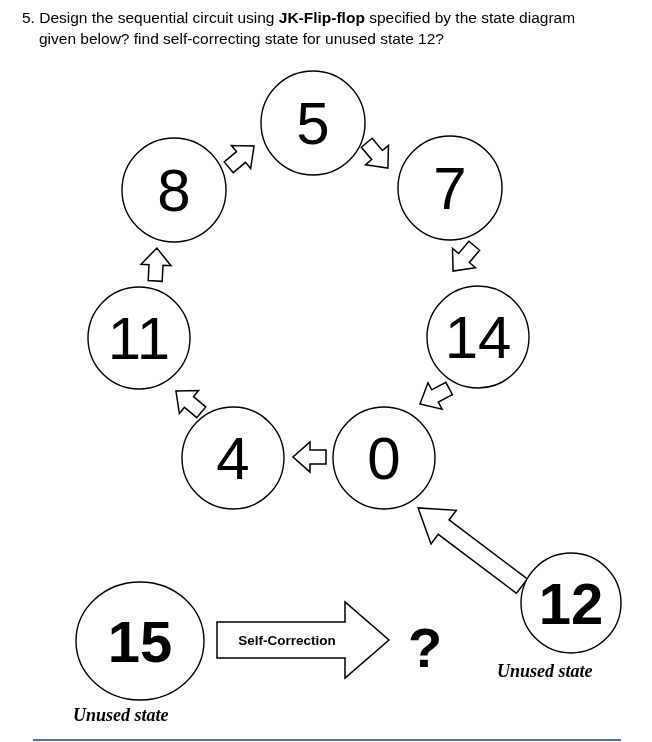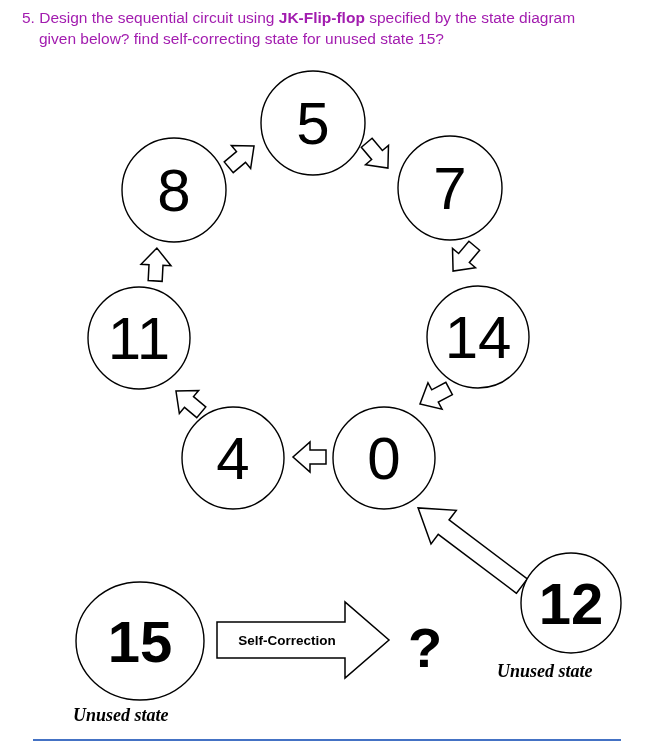--- a/index.html
+++ b/index.html
@@ -15,21 +15,21 @@
     color: #111111;
     overflow: hidden;
   }
   .heading {
     position: absolute;
     left: 22px;
     top: 7px;
     width: 600px;
     font-size: 15.5px;
     line-height: 21px;
-    color: #a21caf;
+    color: #000000;
   }
   .heading .h-line2 {
     margin-left: 17px;
   }
   .heading b { font-weight: 700; }
   svg.diagram {
     position: absolute;
     left: 0;
     top: 0;
   }
@@ -86,21 +86,21 @@
     width: 588px;
     height: 2px;
     background: #4472c4;
   }
 </style>
 </head>
 <body>
 
 <div class="heading">
   <div class="h-line1"><span>5. Design the sequential circuit using </span><b>JK-Flip-flop</b><span> specified by the state diagram</span></div>
-  <div class="h-line2">given below? find self-correcting state for unused state 15?</div>
+  <div class="h-line2">given below? find self-correcting state for unused state 12?</div>
 </div>
 
 <svg class="diagram" width="652" height="742" viewBox="0 0 652 742" xmlns="http://www.w3.org/2000/svg">
   <defs>
     <path id="barrow-small" d="M -16 -7 L 0 -7 L 0 -15 L 17 0 L 0 15 L 0 7 L -16 7 Z"></path>
   </defs>
 
   <use href="#barrow-small" class="block-arrow" transform="translate(241,157) rotate(-40)"></use>
   <use href="#barrow-small" class="block-arrow" transform="translate(377,155) rotate(50)"></use>
   <use href="#barrow-small" class="block-arrow" transform="translate(464,258) rotate(130)"></use>

